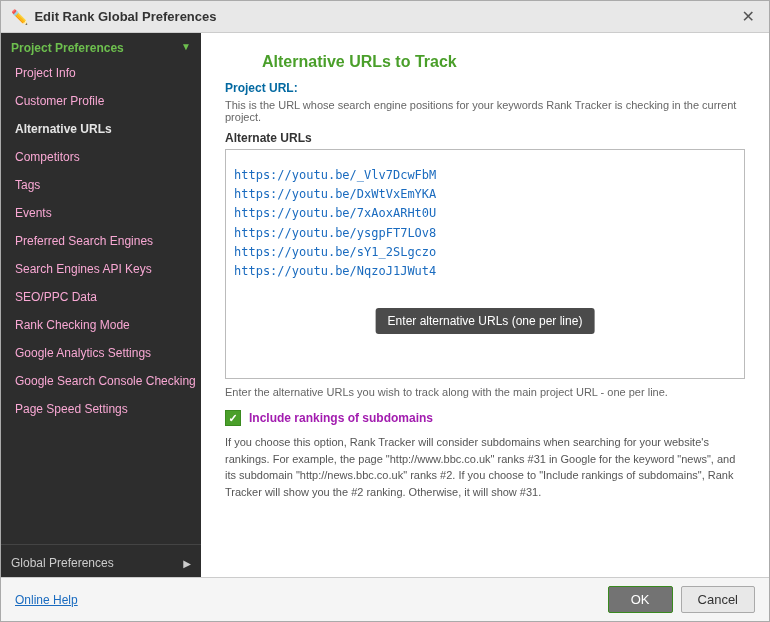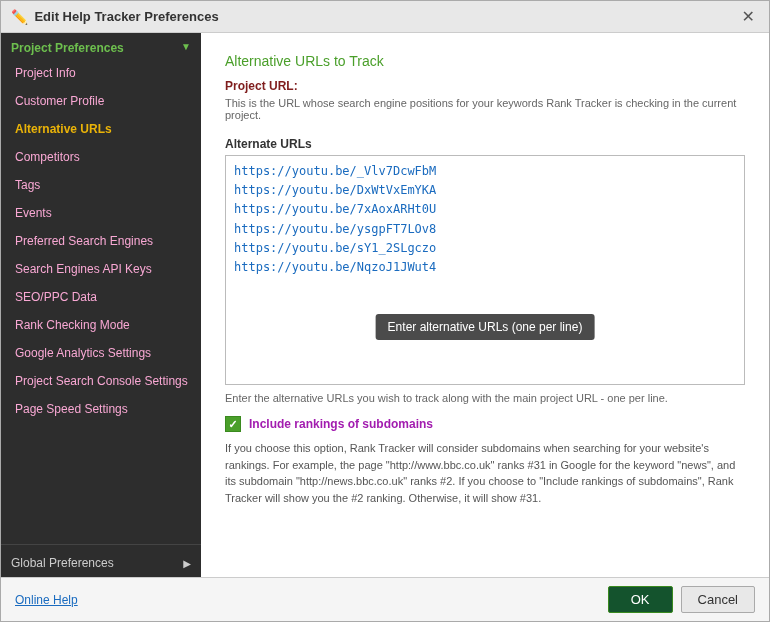--- a/index.html
+++ b/index.html
@@ -81,21 +81,21 @@
       color: #6dbf4e;
     }
     .sidebar-item {
       padding: 7px 10px 7px 14px;
       font-size: 12px;
       color: #f9a8d4;
       cursor: pointer;
       white-space: nowrap;
     }
     .sidebar-item.active {
-      color: #eab308;
+      color: #e5e5e5;
       font-weight: bold;
     }
     .sidebar-divider {
       height: 1px;
       background: #444;
       margin: 4px 0;
     }
     .sidebar-global {
       padding: 7px 10px 7px 10px;
       font-size: 12px;
@@ -106,66 +106,67 @@
       justify-content: space-between;
       margin-top: auto;
     }
     .content {
       flex: 1;
       padding: 20px 24px;
       overflow-y: auto;
       background: #fff;
     }
     .content-title {
-      font-size: 14px;
+      font-size: 16px;
       color: #4a9f2a;
-      font-weight: normal;
+      font-weight: bold;
       margin-bottom: 10px;
+      margin-left: 37px;
     }
     .content-description {
       font-size: 12px;
       color: #555;
       margin-bottom: 14px;
       line-height: 1.5;
     }
     .field-label {
       font-size: 12px;
       font-weight: bold;
-      color: #7f1d1d;
+      color: #0369a1;
       margin-bottom: 4px;
     }
     .project-url-input {
       width: 100%;
       padding: 5px 8px;
       font-size: 12px;
       color: #1a6bbf;
       border: 1px solid #bbb;
       background: #f7f7f7;
       outline: none;
       margin-bottom: 4px;
     }
     .url-hint {
       font-size: 11px;
       color: #666;
-      margin-bottom: 16px;
+      margin-bottom: 8px;
     }
     .alternate-label {
       font-size: 12px;
       font-weight: bold;
       color: #333;
       margin-bottom: 4px;
     }
     .alternate-textarea-wrapper {
       position: relative;
       width: 100%;
     }
     .alternate-textarea {
       width: 100%;
       height: 230px;
-      padding: 6px 8px;
+      padding: 16px 8px;
       font-size: 12px;
       color: #1a6bbf;
       border: 1px solid #bbb;
       background: #fff;
       resize: none;
       outline: none;
       line-height: 1.6;
     }
     .tooltip {
       position: absolute;
@@ -231,21 +232,21 @@
       font-size: 12px;
       color: #1a6bbf;
       text-decoration: underline;
       cursor: pointer;
     }
     .footer-buttons {
       display: flex;
       gap: 8px;
     }
     .btn-ok {
-      background: #14532d;
+      background: #737373;
       color: #fff;
       border: 1px solid #3a8a1f;
       padding: 5px 22px;
       font-size: 13px;
       cursor: pointer;
       border-radius: 2px;
     }
     .btn-cancel {
       background: #e8e8e8;
       color: #333;
@@ -257,21 +258,21 @@
     }
   </style>
 </head>
 <body>
 
 <div class="dialog">
 
   <div class="title-bar">
     <div class="title-bar-left">
       <span class="title-icon">✏️</span>
-      <span class="title-text">Edit Help Tracker Preferences</span>
+      <span class="title-text">Edit Rank Global Preferences</span>
     </div>
     <button class="close-btn">✕</button>
   </div>
 
   <div class="body">
 
     <div class="sidebar">
       <div class="sidebar-section">
         <span>Project Preferences</span>
         <span class="arrow">▼</span>
@@ -304,21 +305,21 @@
       <div class="sidebar-item">
         <span>SEO/PPC Data</span>
       </div>
       <div class="sidebar-item">
         <span>Rank Checking Mode</span>
       </div>
       <div class="sidebar-item">
         <span>Google Analytics Settings</span>
       </div>
       <div class="sidebar-item">
-        <span>Project Search Console Settings</span>
+        <span>Google Search Console Checking</span>
       </div>
       <div class="sidebar-item">
         <span>Page Speed Settings</span>
       </div>
 
       <div style="flex:1"></div>
       <div class="sidebar-divider"></div>
       <div class="sidebar-global">
         <span>Global Preferences</span>
         <span style="font-size:10px;">▶</span>

